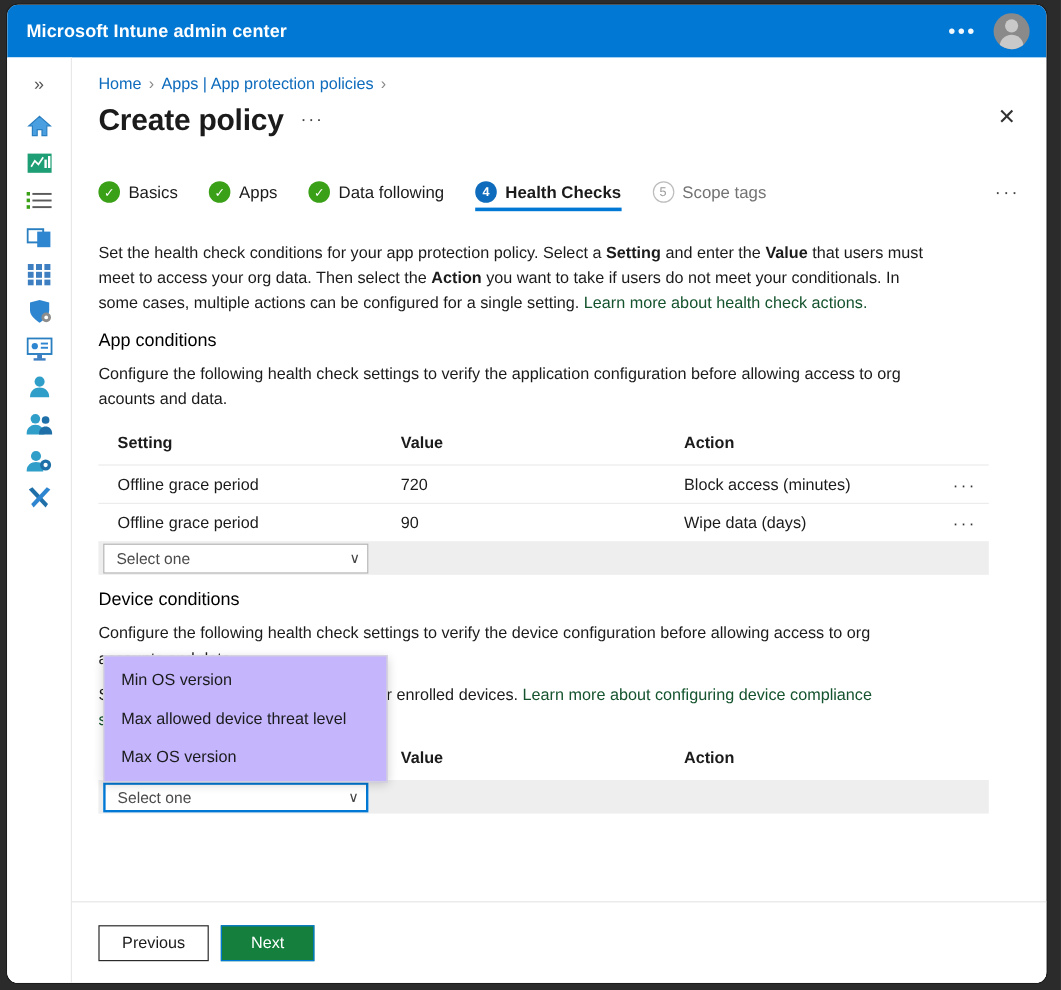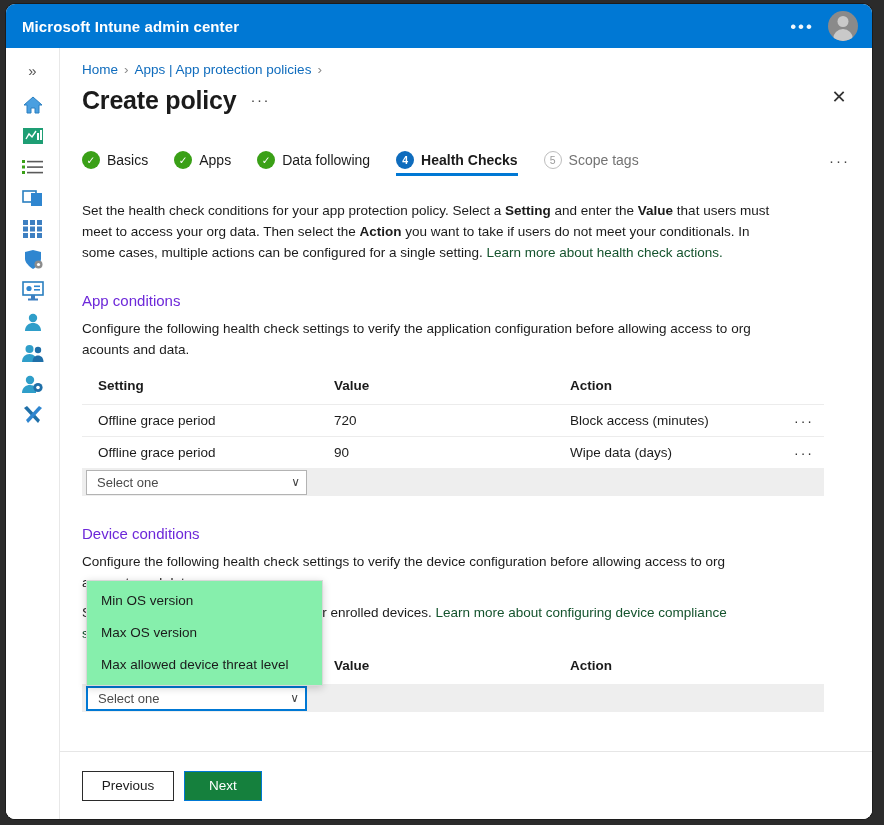--- a/index.html
+++ b/index.html
@@ -93,21 +93,21 @@
   .bubble.blue { background: #0f6cbd; font-weight: 600; }
   .bubble.grey { background: #fff; border: 1px solid #bdbdbd; color: #9a9a9a; }
   .steps-dots { margin-left: auto; margin-right: 22px; color: #444; font-size: 15px; letter-spacing: 2px; padding-bottom: 7px; cursor: pointer; }
   
   .para {
     padding: 0 40px 0 22px; font-size: 13.5px; color: #1b1b1b;
     line-height: 21px; max-width: 760px;
   }
   .intro { margin-top: 24px; }
   a.link { color: #14532d; text-decoration: none; cursor: pointer; }
-  .sec-title { padding: 0 22px; font-size: 15px; color: #6d28d9; margin-top: 29px; }
+  .sec-title { padding: 0 22px; font-size: 15px; color: #000000; margin-top: 12px; }
   .sec-desc { margin-top: 9px; }
   
   .tbl { margin: 18px 22px 0 22px; width: 742px; }
   .tbl .hdr, .tbl .row {
     display: flex; align-items: center; font-size: 13.5px; color: #1b1b1b;
   }
   .tbl .hdr { padding: 0 0 11px 16px; font-weight: 600; }
   .tbl .row { height: 32px; padding-left: 16px; border-top: 1px solid #ececec; }
   .c-setting { width: 236px; }
   .c-value { width: 236px; }
@@ -118,21 +118,21 @@
     width: 221px; height: 25px; background: #fff; border: 1px solid #b3b3b3;
     display: flex; align-items: center; padding: 0 6px 0 10px;
     font-size: 13px; color: #4b4b4b; cursor: pointer;
   }
   .selectbox.focused { border: 2px solid #0078d4; }
   .selectbox .caret { margin-left: auto; color: #444; font-size: 12px; }
   
   .dd-wrap { position: relative; }
   .dropdown {
     position: absolute; left: 0; bottom: 25px; width: 237px;
-    background: #86efac; border: 1px solid #d8d8d8;
+    background: #c4b5fd; border: 1px solid #d8d8d8;
     box-shadow: 0 2px 8px rgba(0,0,0,.18);
     z-index: 20; padding: 4px 0;
   }
   .dd-item { height: 32px; display: flex; align-items: center; padding: 0 14px; font-size: 13.5px; color: #1b1b1b; cursor: pointer; }
   
   .footer {
     height: 68px; border-top: 1px solid #e6e6e6;
     display: flex; align-items: center; padding-left: 22px; gap: 10px;
     background: #fff;
   }
@@ -366,22 +366,22 @@
           <div class="hdr">
             <div class="c-setting">Setting</div>
             <div class="c-value">Value</div>
             <div class="c-action">Action</div>
             <div class="c-more"></div>
           </div>
           <div class="selectrow">
             <div class="dd-wrap">
               <div class="dropdown">
                 <div class="dd-item">Min OS version</div>
+                <div class="dd-item">Max allowed device threat level</div>
                 <div class="dd-item">Max OS version</div>
-                <div class="dd-item">Max allowed device threat level</div>
               </div>
               <div class="selectbox focused">
                 <span>Select one</span>
                 <span class="caret">∨</span>
               </div>
             </div>
           </div>
         </div>
 
       </div>

